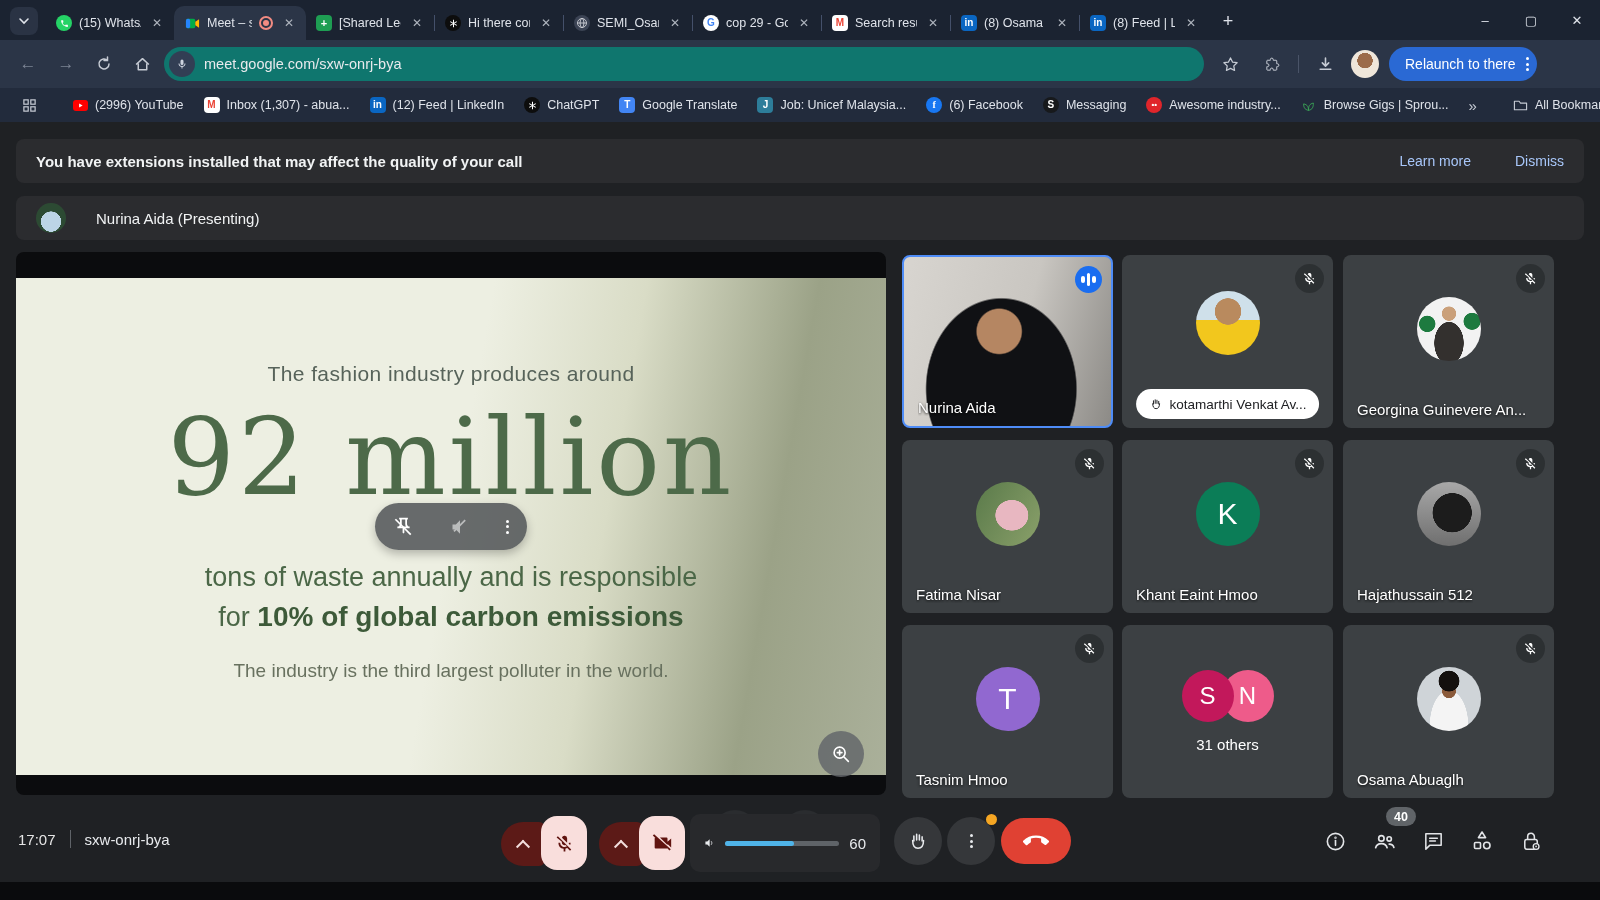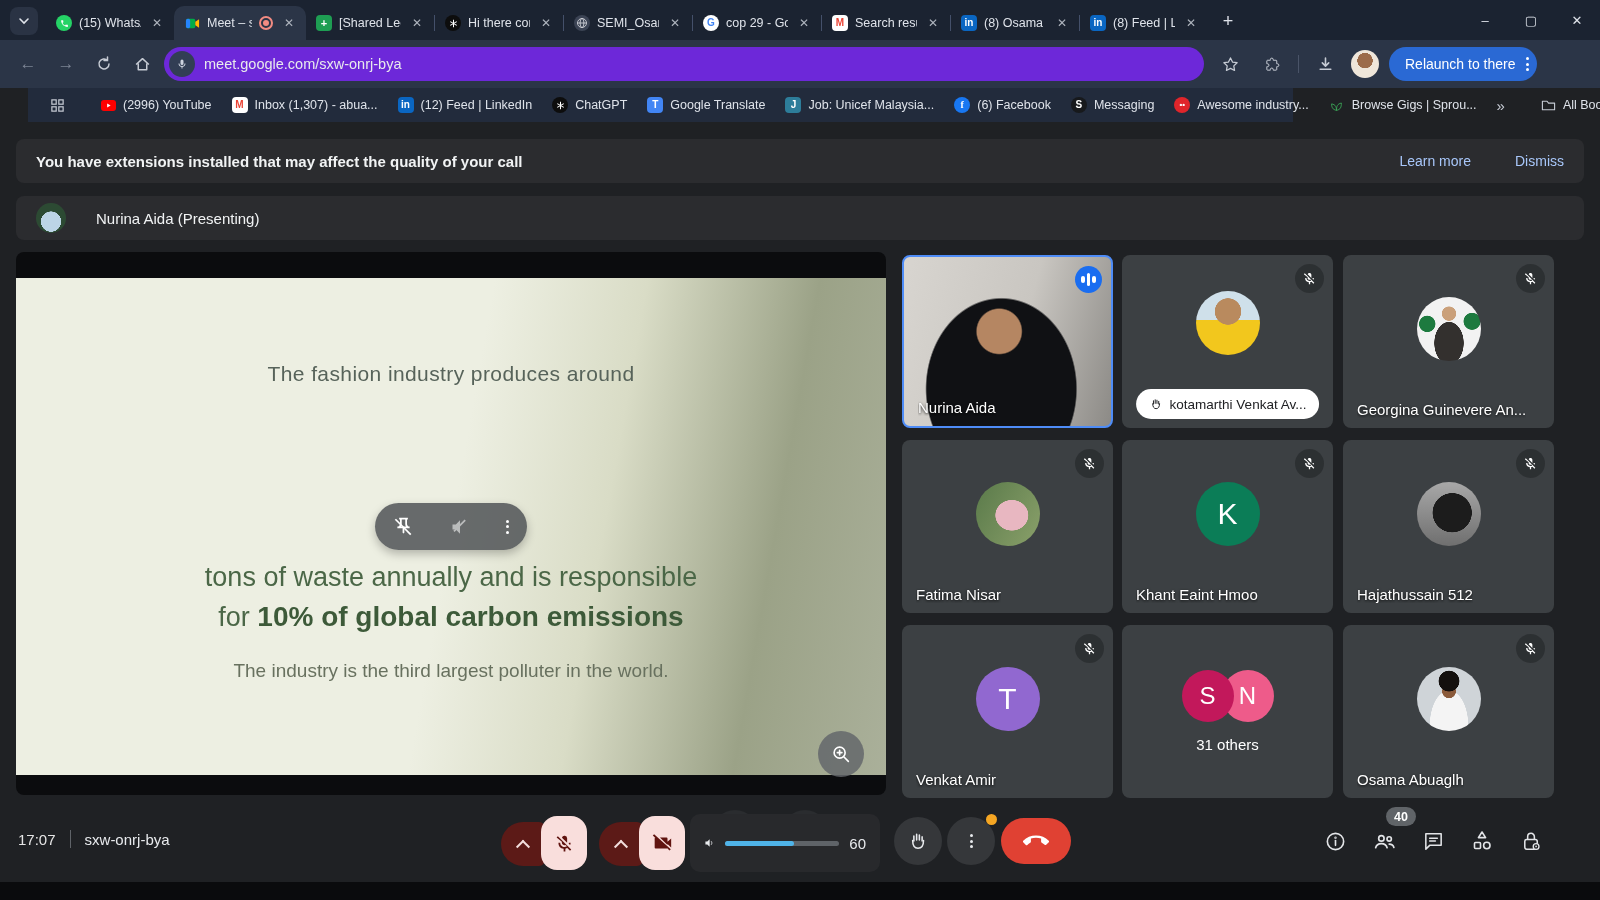--- a/index.html
+++ b/index.html
@@ -28,37 +28,37 @@
   #wincontrols { margin-left:auto; display:flex; align-items:center; height:40px; }
   .winbtn { width:46px; height:40px; display:flex; align-items:center; justify-content:center;
     color:#dfe3ea; font-size:13px; }
 
   
   #toolbar { position:absolute; top:40px; left:0; width:1600px; height:48px;
     background:#2b3547; display:flex; align-items:center; padding:0 12px; gap:6px; }
   .navbtn { width:32px; height:32px; border-radius:50%; display:flex; align-items:center;
     justify-content:center; color:#c6cbd4; font-size:17px; flex:none; }
   .navbtn.dim { color:#7c8494; }
-  #omnibox { height:34px; flex:1; max-width:1040px; background:#6d28d9; border-radius:17px;
+  #omnibox { height:34px; flex:1; max-width:1040px; background:#0f766e; border-radius:17px;
     display:flex; align-items:center; padding:0 14px 0 5px; gap:9px; }
   #omni-mic { width:26px; height:26px; border-radius:50%; background:#323e54;
     display:flex; align-items:center; justify-content:center; flex:none; }
   #url-text { font-size:14.5px; color:#e8eaed; }
   .tb-right { display:flex; align-items:center; gap:10px; margin-left:4px; }
   .tb-sep { width:1px; height:18px; background:#4a5468; }
   #avatar-btn { width:28px; height:28px; border-radius:50%;
     background:radial-gradient(circle at 50% 38%, #9c6b4a 0 34%, #efe6da 35%); flex:none; }
   #relaunch { height:34px; background:#2a69d4; border-radius:17px; color:#fff;
     display:flex; align-items:center; gap:10px; padding:0 8px 0 16px; font-size:14px; }
   .vdots { display:inline-flex; flex-direction:column; gap:2.5px; }
   .vdots i { width:3px; height:3px; border-radius:50%; background:currentColor; }
 
   
-  #bookmarks { position:absolute; top:88px; left:0; width:1265px; height:34px;
-    background:#222b3c; display:flex; align-items:center; padding:0 14px; gap:4px;margin-left:28px; }
+  #bookmarks { position:absolute; top:88px; left:0; width:1600px; height:34px;
+    background:#222b3c; display:flex; align-items:center; padding:0 14px; gap:4px; }
   .bm { display:flex; align-items:center; gap:7px; padding:3px 8px; border-radius:7px; flex:none; }
   .bm-label { font-size:12.5px; color:#dfe3ea; white-space:nowrap; }
   .bm-sep { width:1px; height:16px; background:#44506a; margin:0 6px; }
   .chev2 { color:#c6cbd4; font-size:15px; padding:0 8px; }
 
   
   #meetpage { position:absolute; top:122px; left:0; width:1600px; height:760px; background:#1f2124; }
   #bottomstrip { position:absolute; top:882px; left:0; width:1600px; height:18px; background:#0a0b0d; }
 
   .bannerbar { position:absolute; left:16px; width:1568px; height:44px; background:#2b2c2f;
@@ -418,20 +418,21 @@
 </div>
 
 <div class="bannerbar" id="present-bar">
   <div id="present-avatar"></div>
   <span id="present-name">Nurina Aida (Presenting)</span>
 </div>
 
 <div id="slide-tile">
   <div id="slide">
     <div id="s-line1">The fashion industry produces around</div>
+    <div id="s-big">92 million</div>
     <div id="s-line2">tons of waste annually and is responsible</div>
     <div id="s-line3"><span>for </span><b>10% of global carbon emissions</b></div>
     <div id="s-line4">The industry is the third largest polluter in the world.</div>
 
     <div id="slide-pill">
       <svg width="21" height="21" viewBox="0 0 24 24">
           <g fill="#fff">
             <path d="M14 4v5c0 1.1.3 2.1.9 3H9.1c.6-.9.9-1.9.9-3V4h4m3-2H7v2h1v5c0 1.7-1.3 3-3 3v2h5.97v5l1 1 1-1v-5H19v-2c-1.7 0-3-1.3-3-3V4h1V2z"></path>
             <path d="M3.4 3 2 4.4 19.6 22l1.4-1.4z"></path>
           </g>
@@ -530,21 +531,21 @@
   <div class="pname">Hajathussain 512</div>
 </div>
 
 <div class="ptile" style="left:902px;top:625px">
   <div class="micoff">
       <svg width="15" height="15" viewBox="0 0 24 24">
         <path fill="#fff" d="M15 11V6a3 3 0 0 0-5.9-.7L15 11.2zM9 9.9V11a3 3 0 0 0 4.2 2.7l1.5 1.5A5 5 0 0 1 7 11H5a7 7 0 0 0 6 6.9V21h2v-3.1c.8-.1 1.5-.4 2.2-.7l3.1 3.1 1.4-1.4L4.4 3.6 3 5l6 4.9zM17 11c0 .4-.1.8-.2 1.2l1.6 1.6c.4-.9.6-1.8.6-2.8h-2z"></path>
       </svg>
     </div>
   <div class="pav pinitial" style="background:#9168d0">T</div>
-  <div class="pname">Venkat Amir</div>
+  <div class="pname">Tasnim Hmoo</div>
 </div>
 
 <div class="ptile" style="left:1122px;top:625px">
   <div class="others-wrap">
     <div class="others-circles">
       <div class="oc s">S</div>
       <div class="oc n">N</div>
     </div>
     <div class="others-label">31 others</div>
   </div>

